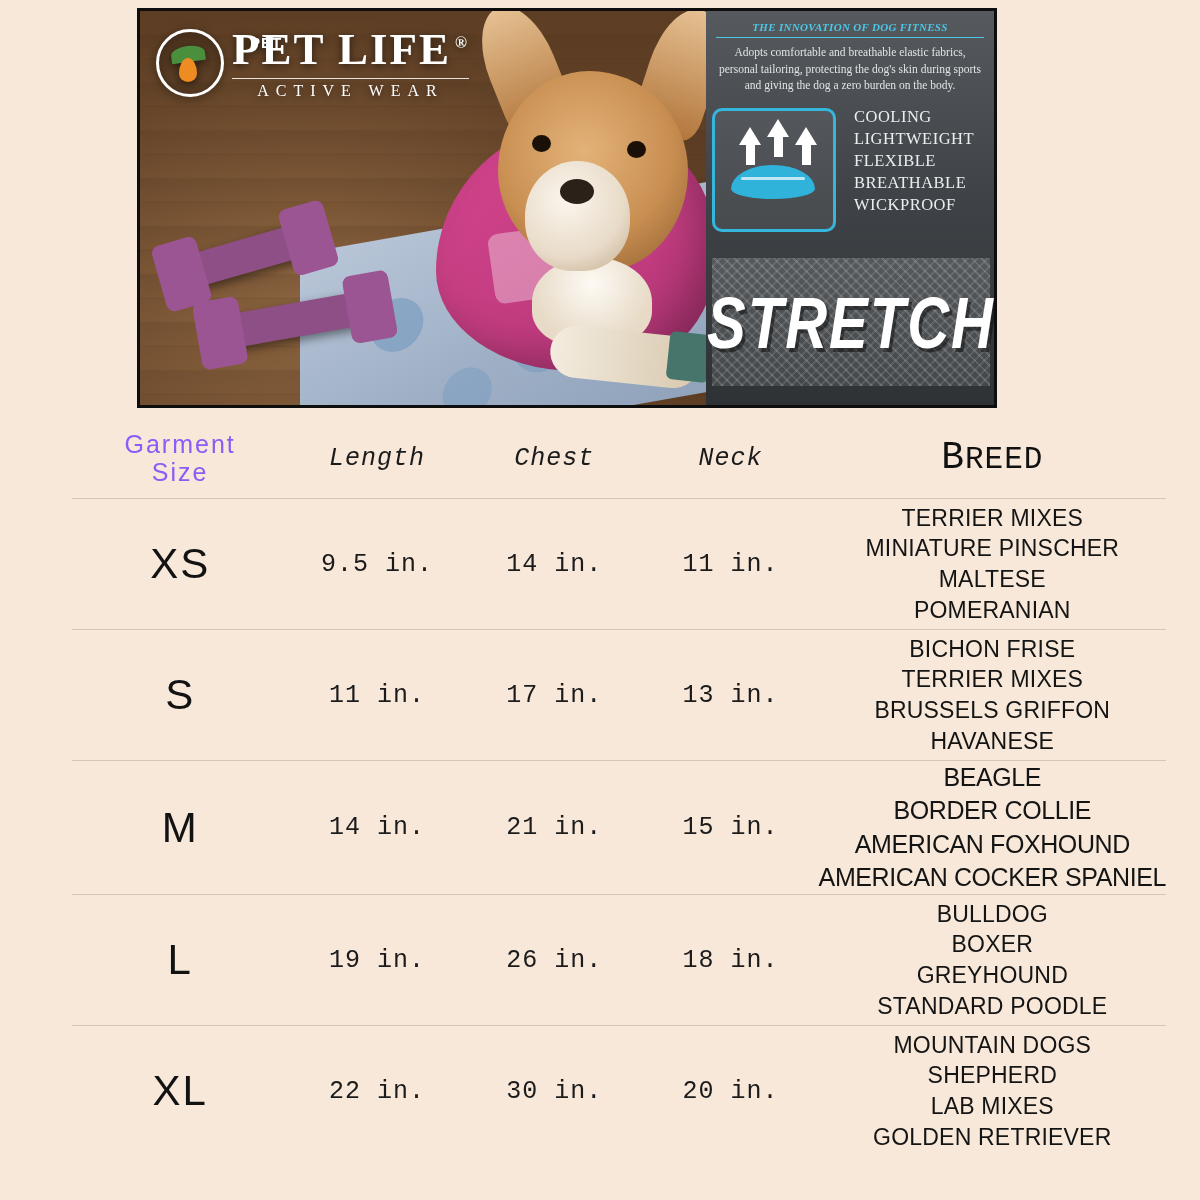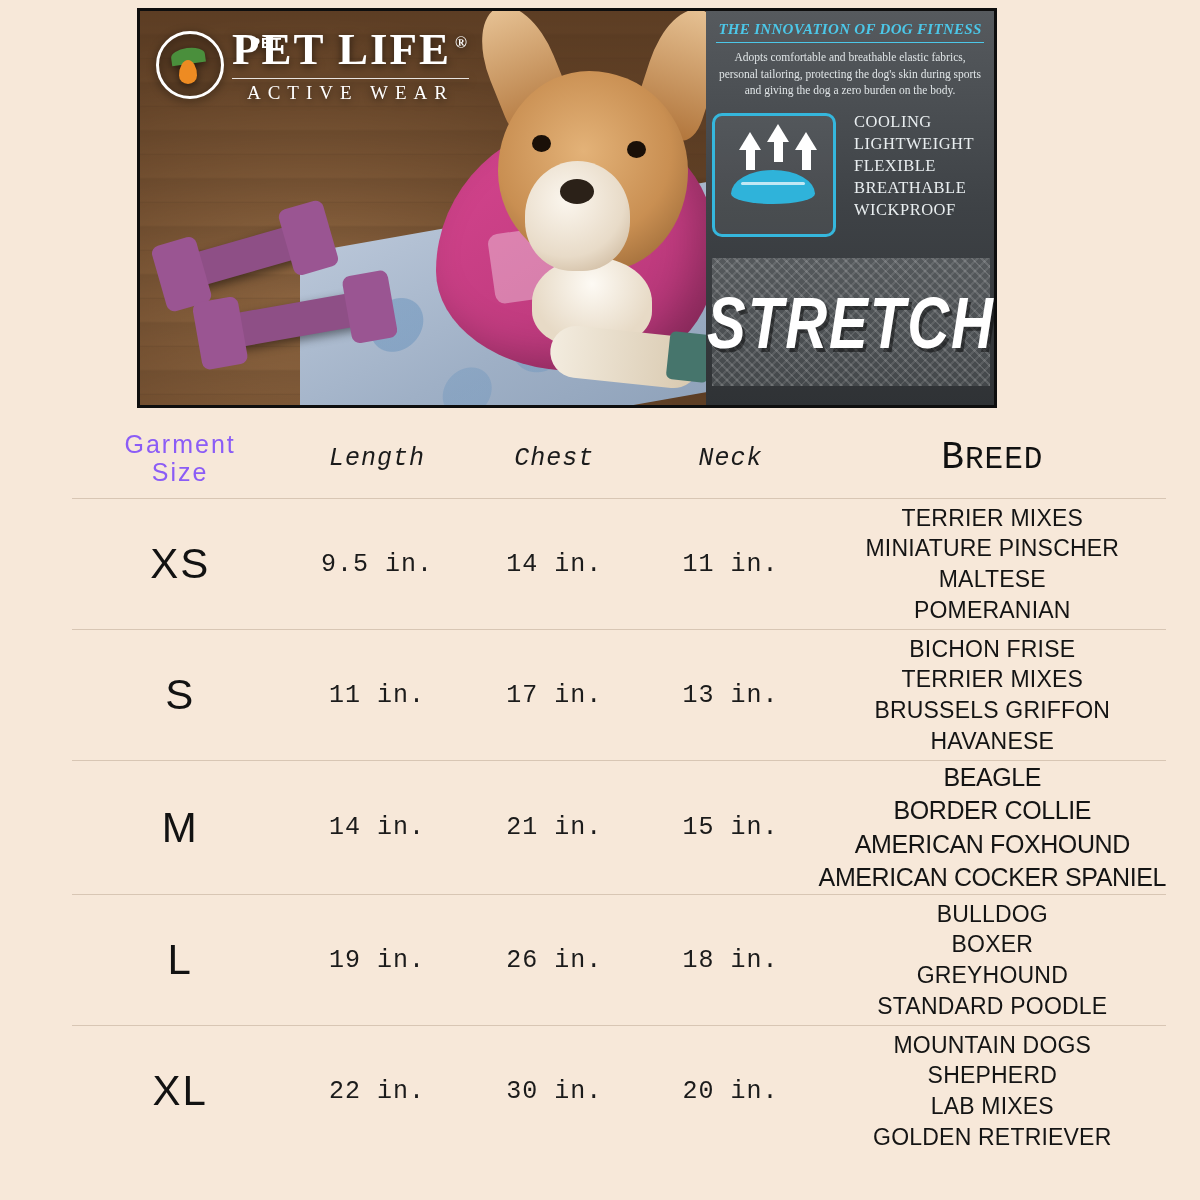--- a/index.html
+++ b/index.html
@@ -223,21 +223,21 @@
     position: relative;
   }
   .logo-reg {
     font-size: 16px;
     vertical-align: super;
     margin-left: 4px;
   }
   .logo-sub {
     display: block;
     font-family: "Liberation Serif", serif;
-    font-size: 19px;
+    font-size: 16px;
     letter-spacing: 7px;
     text-align: center;
     margin-top: 6px;
     border-top: 1px solid rgba(255,255,255,0.85);
     padding-top: 4px;
   }
   .logo-pl {
     position: absolute;
     left: 18px; top: 8px;
     font-family: "Liberation Sans", sans-serif;
@@ -252,21 +252,21 @@
     width: 290px;
     height: 100%;
     background: linear-gradient(180deg, #565a5e 0%, #3e4246 50%, #2f3235 100%);
   }
   .hr-title {
     margin: 10px 8px 4px 8px;
     color: #4cc7e8;
     font-family: "Liberation Serif", serif;
     font-style: italic;
     font-weight: bold;
-    font-size: 15px;
+    font-size: 11px;
     text-align: center;
     letter-spacing: 0.3px;
   }
   .hr-rule {
     height: 1px;
     background: #4cc7e8;
     margin: 2px 10px 6px 10px;
   }
   .hr-desc {
     margin: 0 10px;

